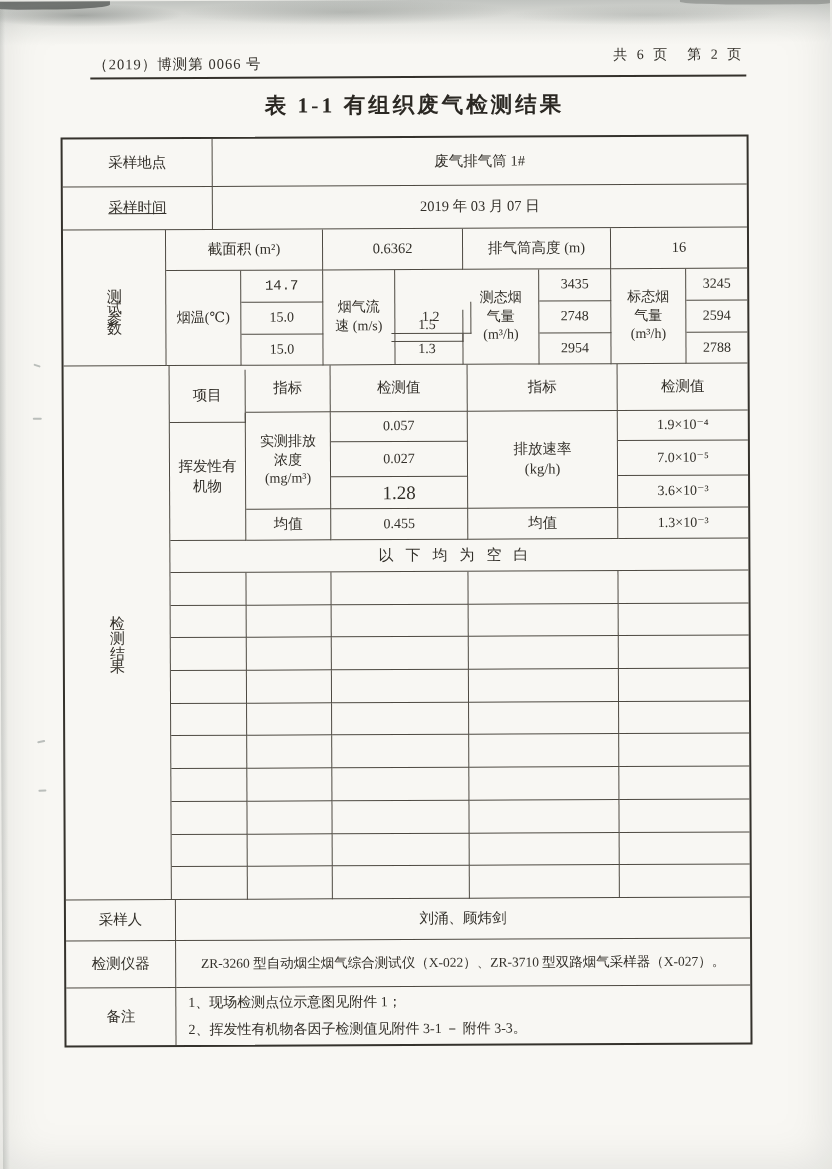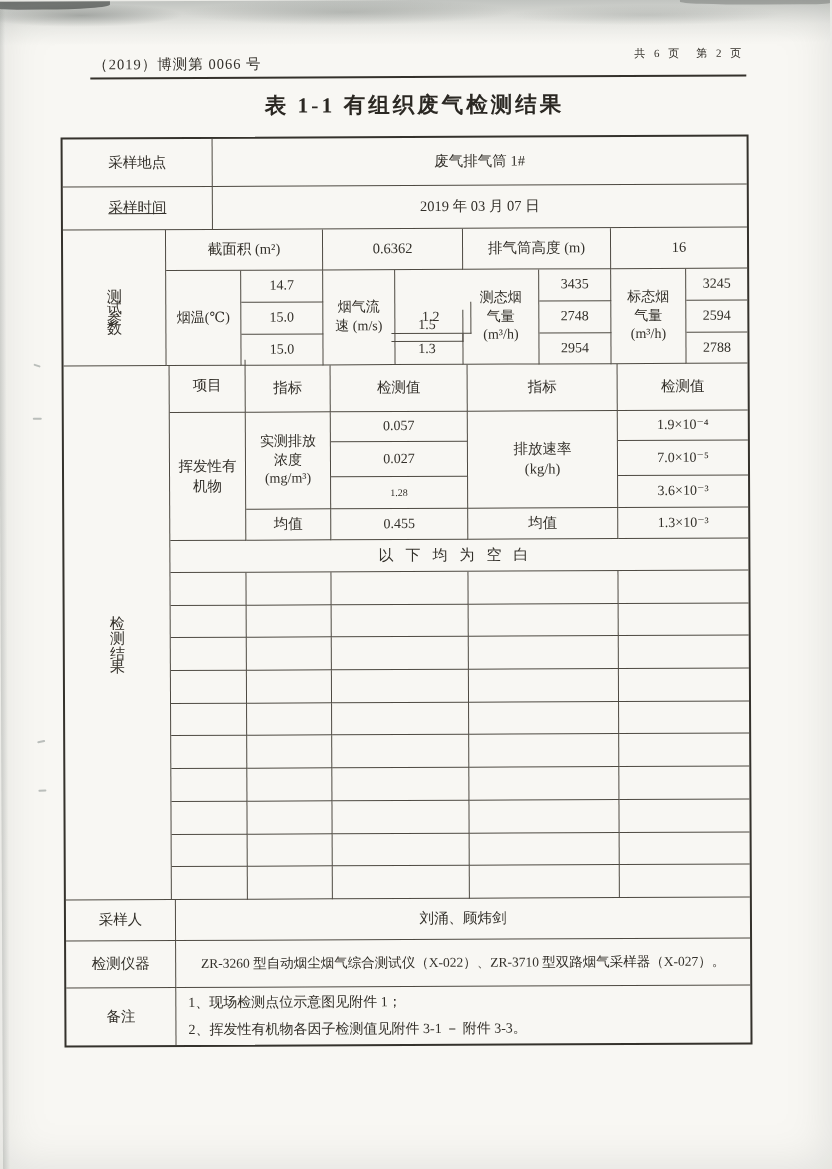--- a/index.html
+++ b/index.html
@@ -18,21 +18,21 @@
       radial-gradient(230px 18px at 42% 12px, rgba(108,114,110,.30), transparent 72%),
       radial-gradient(180px 14px at 78% 16px, rgba(120,126,122,.25), transparent 75%),
       linear-gradient(to bottom, rgba(146,152,148,.48), rgba(188,192,188,.22) 55%, rgba(248,247,243,0) 96%);}
   .sliver-left{position:absolute;left:0;top:0;width:112px;height:8px;background:rgba(44,47,45,.55);border-radius:0 0 60% 18%;}
   .sliver-right{position:absolute;right:0;top:0;width:150px;height:6px;background:rgba(72,76,73,.32);border-radius:0 0 20% 50%;}
   .edge-left{position:absolute;left:0;top:0;bottom:0;width:7px;background:linear-gradient(to right, rgba(118,124,120,.28), rgba(118,124,120,0));}
   .mark{position:absolute;background:#9aa09c;opacity:.65;border-radius:1px;}
 
   
   .doc-number{position:absolute;left:95px;top:54px;font-size:14.5px;letter-spacing:1px;}
-  .pagination{position:absolute;right:86px;top:47px;font-size:11px;letter-spacing:3px;}
+  .pagination{position:absolute;right:86px;top:47px;font-size:14px;letter-spacing:3px;}
   .header-rule{position:absolute;left:92px;top:76px;width:656px;height:2px;background:#34312b;}
   .page-title{position:absolute;left:0;top:90px;width:100%;text-align:center;
     font-size:21.5px;font-weight:bold;letter-spacing:3px;color:#2b2823;}
 
   
   .tbl{position:absolute;left:62px;top:136px;width:684px;height:906px;
     border:2px solid #35322c;box-sizing:content-box;}
   .cell{position:absolute;box-sizing:border-box;
     border-right:1px solid #4e4a42;border-bottom:1px solid #4e4a42;
     display:flex;align-items:center;justify-content:center;
@@ -77,52 +77,52 @@
       <div class="cell" style="left:0;top:48px;width:150px;height:43px;text-decoration:underline;">采样时间</div>
       <div class="cell noR" style="left:150px;top:48px;width:534px;height:43px;">2019 年 03 月 07 日</div>
 
       <div class="cell vert" style="left:0;top:91px;width:103px;height:136px;">测试参数</div>
       <div class="cell" style="left:103px;top:91px;width:157px;height:41px;">截面积 (m²)</div>
       <div class="cell" style="left:260px;top:91px;width:140px;height:41px;">0.6362</div>
       <div class="cell" style="left:400px;top:91px;width:148px;height:41px;">排气筒高度 (m)</div>
       <div class="cell noR" style="left:548px;top:91px;width:136px;height:41px;">16</div>
 
       <div class="cell" style="left:103px;top:132px;width:75px;height:95px;font-size:14px;">烟温(℃)</div>
-      <div class="cell" style="left:178px;top:132px;width:82px;height:32px;font-size:14px;">14.7</div>
+      <div class="cell" style="left:178px;top:132px;width:82px;height:32px;font-size:14px;font-family:Liberation Mono, monospace;">14.7</div>
       <div class="cell" style="left:178px;top:164px;width:82px;height:32px;font-size:14px;">15.0</div>
       <div class="cell" style="left:178px;top:196px;width:82px;height:31px;font-size:14px;">15.0</div>
 
       <div class="cell" style="left:260px;top:132px;width:72px;height:95px;font-size:14px;padding:0 10px;">烟气流速 (m/s)</div>
       <div class="cell" style="left:328px;top:132px;width:72px;height:32px;font-size:14px;margin-top:40px;">1.5</div>
       <div class="cell" style="left:328px;top:164px;width:80px;height:32px;font-size:14px;">1.2</div>
       <div class="cell" style="left:328px;top:196px;width:72px;height:31px;font-size:14px;">1.3</div>
 
       <div class="cell" style="left:400px;top:132px;width:76px;height:95px;font-size:14px;padding:0 13px;">测态烟气量 (m³/h)</div>
       <div class="cell" style="left:476px;top:132px;width:72px;height:32px;font-size:14px;">3435</div>
       <div class="cell" style="left:476px;top:164px;width:72px;height:32px;font-size:14px;">2748</div>
       <div class="cell" style="left:476px;top:196px;width:72px;height:31px;font-size:14px;">2954</div>
 
       <div class="cell" style="left:548px;top:132px;width:75px;height:95px;font-size:14px;padding:0 12px;">标态烟气量 (m³/h)</div>
       <div class="cell noR" style="left:623px;top:132px;width:61px;height:32px;font-size:14px;">3245</div>
       <div class="cell noR" style="left:623px;top:164px;width:61px;height:32px;font-size:14px;">2594</div>
       <div class="cell noR" style="left:623px;top:196px;width:61px;height:31px;font-size:14px;">2788</div>
 
       <div class="cell vert vert2" style="left:0;top:227px;width:106px;height:534px;">检测结果</div>
 
-      <div class="cell" style="left:106px;top:221px;width:76px;height:53px;">项目</div>
+      <div class="cell" style="left:106px;top:231px;width:76px;height:53px;">项目</div>
       <div class="cell" style="left:182px;top:227px;width:85px;height:47px;">指标</div>
       <div class="cell" style="left:267px;top:227px;width:137px;height:47px;">检测值</div>
       <div class="cell" style="left:404px;top:227px;width:150px;height:47px;">指标</div>
       <div class="cell noR" style="left:554px;top:227px;width:130px;height:47px;">检测值</div>
 
       <div class="cell" style="left:106px;top:274px;width:76px;height:128px;padding:0 8px;">挥发性有机物</div>
       <div class="cell" style="left:182px;top:274px;width:85px;height:97px;padding:0 10px;font-size:14px;">实测排放浓度 (mg/m³)</div>
       <div class="cell" style="left:267px;top:274px;width:137px;height:30px;font-size:14px;">0.057</div>
       <div class="cell" style="left:267px;top:304px;width:137px;height:35px;font-size:14px;">0.027</div>
-      <div class="cell" style="left:267px;top:339px;width:137px;height:32px;font-size:10px;">1.28</div>
+      <div class="cell" style="left:267px;top:339px;width:137px;height:32px;font-size:19px;">1.28</div>
       <div class="cell" style="left:404px;top:274px;width:150px;height:97px;padding:0 40px;">排放速率 (kg/h)</div>
       <div class="cell noR" style="left:554px;top:274px;width:130px;height:30px;font-size:14px;">1.9×10⁻⁴</div>
       <div class="cell noR" style="left:554px;top:304px;width:130px;height:35px;font-size:14px;">7.0×10⁻⁵</div>
       <div class="cell noR" style="left:554px;top:339px;width:130px;height:32px;font-size:14px;">3.6×10⁻³</div>
 
       <div class="cell" style="left:182px;top:371px;width:85px;height:31px;">均值</div>
       <div class="cell" style="left:267px;top:371px;width:137px;height:31px;font-size:14px;">0.455</div>
       <div class="cell" style="left:404px;top:371px;width:150px;height:31px;">均值</div>
       <div class="cell noR" style="left:554px;top:371px;width:130px;height:31px;font-size:14px;">1.3×10⁻³</div>
 

